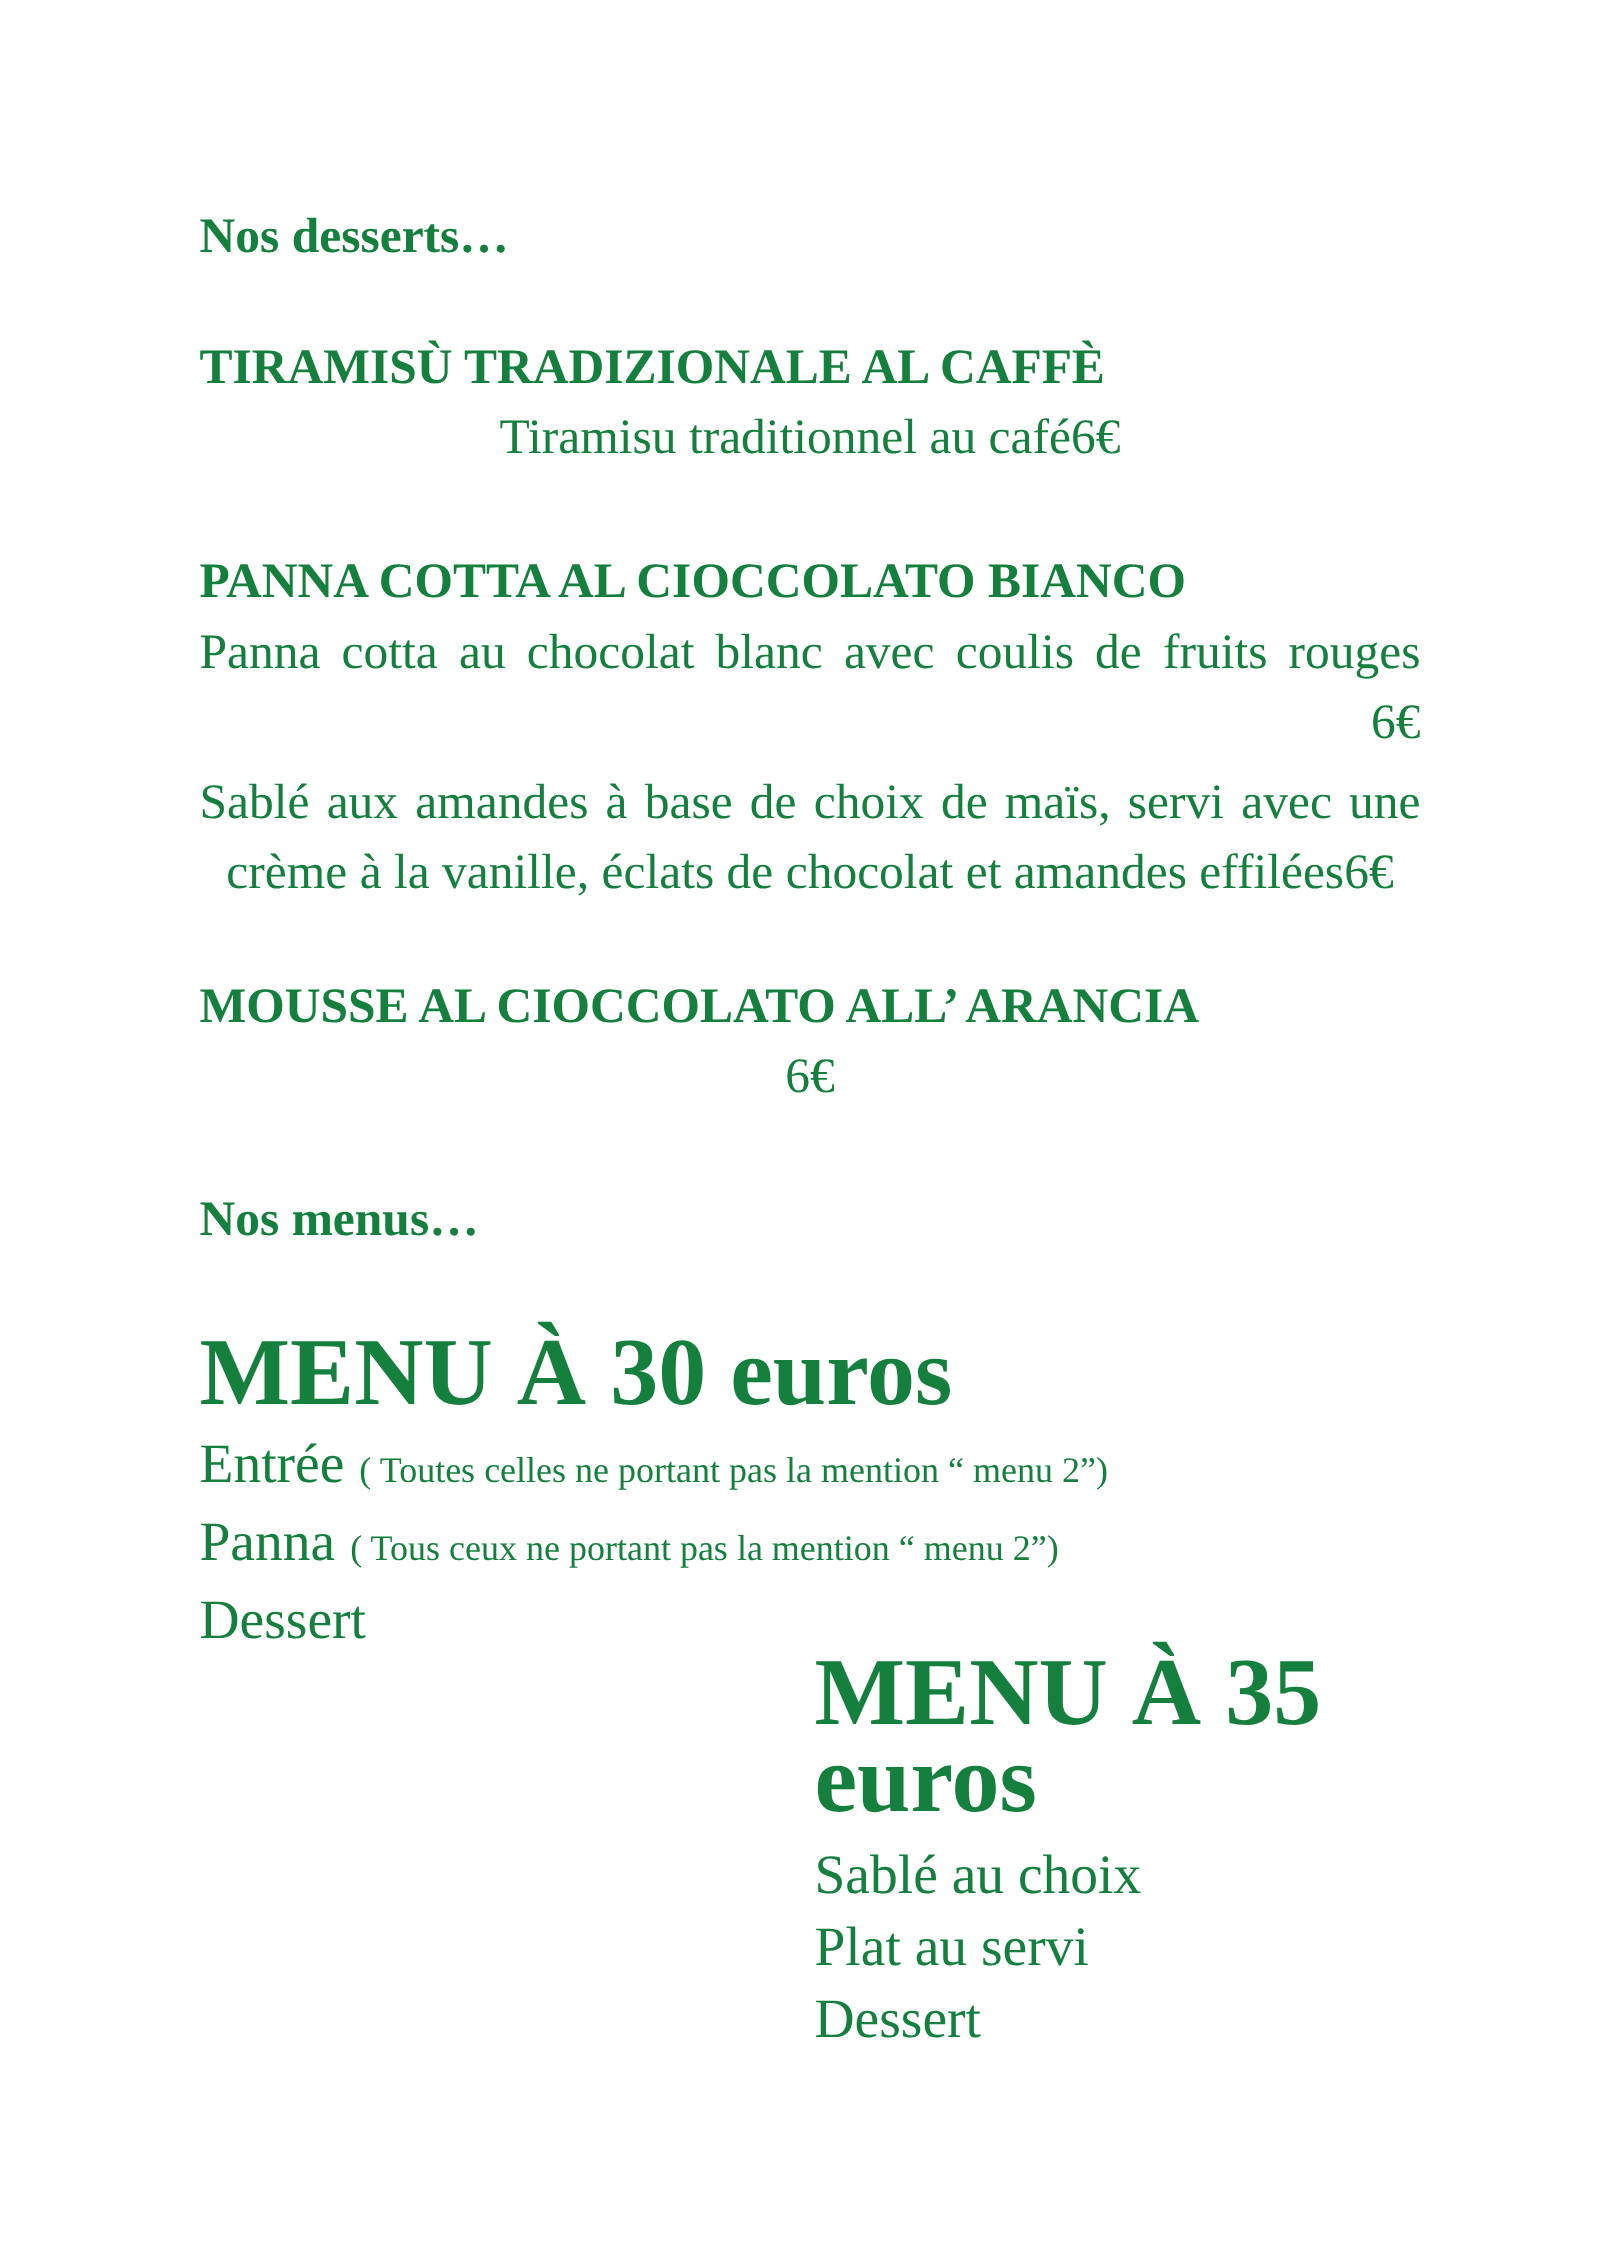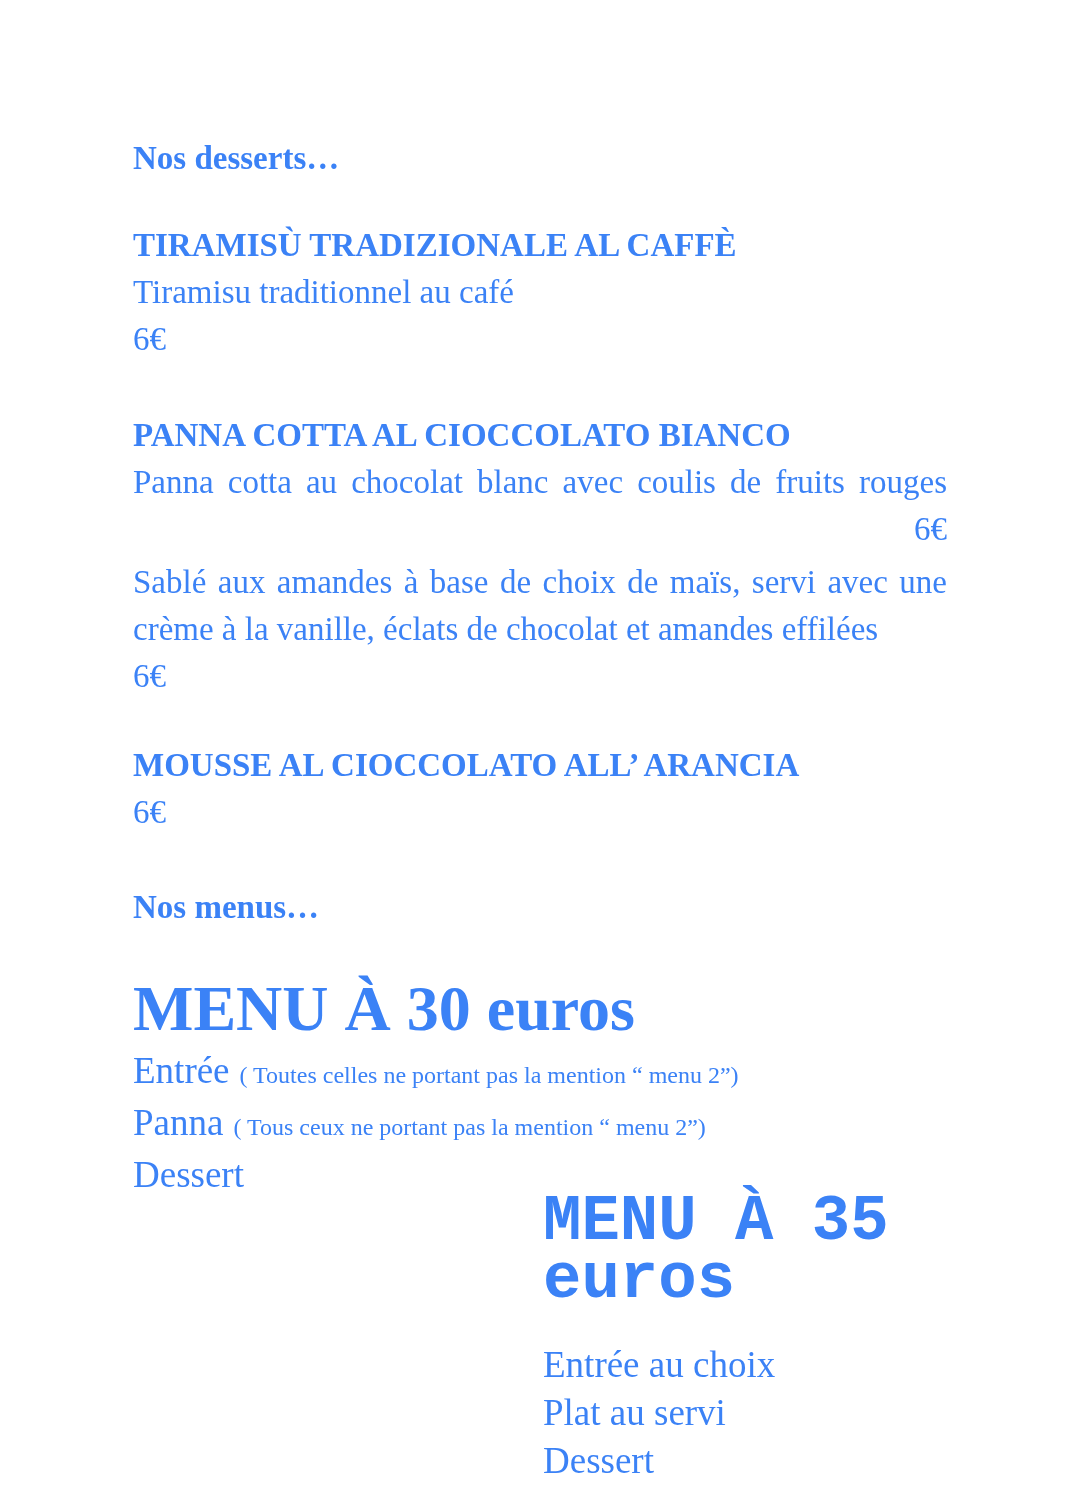--- a/index.html
+++ b/index.html
@@ -5,21 +5,21 @@
   html, body {
     margin: 0;
     padding: 0;
     background: #ffffff;
   }
   .page {
     position: relative;
     width: 1080px;
     height: 1511px;
     background: #ffffff;
-    color: #3b82f6;
+    color: #15803d;
     font-family: "Liberation Serif", "DejaVu Serif", serif;
     overflow: hidden;
   }
   .content {
     padding: 136px 133px 0 133px;
     font-size: 33px;
     line-height: 47px;
   }
   .section-heading {
     font-weight: bold;
@@ -33,21 +33,20 @@
   .dessert-item { margin: 0; }
   .item-name {
     font-weight: bold;
     line-height: 47px;
   }
   .row {
     display: flex;
     justify-content: center;
     align-items: baseline;
     line-height: 47px;
-    flex-direction: column;
   }
   .justify-line {
     text-align: justify;
     text-align-last: justify;
     line-height: 47px;
   }
   .price-line {
     text-align: right;
     line-height: 47px;
   }
@@ -66,21 +65,21 @@
     line-height: 48px;
   }
   .menu-note {
     font-size: 24px;
     margin-left: 10px;
   }
   .menu-35 {
     margin-left: 410px;
     margin-top: -6px;
   }
-  .menu-35 .menu-title { margin-bottom: 32px; font-family: Liberation Mono, monospace; }
+  .menu-35 .menu-title { margin-bottom: 12px; }
 </style>
 </head>
 <body>
 
 <div class="page">
   <div class="content">
 
     <div class="section-heading">Nos desserts…</div>
 
     <section class="dessert-item">
@@ -123,21 +122,21 @@
         <span class="menu-label">Panna</span><span class="menu-note">( Tous ceux ne portant pas la mention “ menu 2”)</span>
       </div>
       <div class="menu-line">
         <span class="menu-label">Dessert</span>
       </div>
     </section>
 
     <section class="menu-block menu-35">
       <div class="menu-title">MENU À 35 euros</div>
       <div class="menu-line">
-        <span class="menu-label">Entrée au choix</span>
+        <span class="menu-label">Sablé au choix</span>
       </div>
       <div class="menu-line">
         <span class="menu-label">Plat au servi</span>
       </div>
       <div class="menu-line">
         <span class="menu-label">Dessert</span>
       </div>
     </section>
 
   </div>

